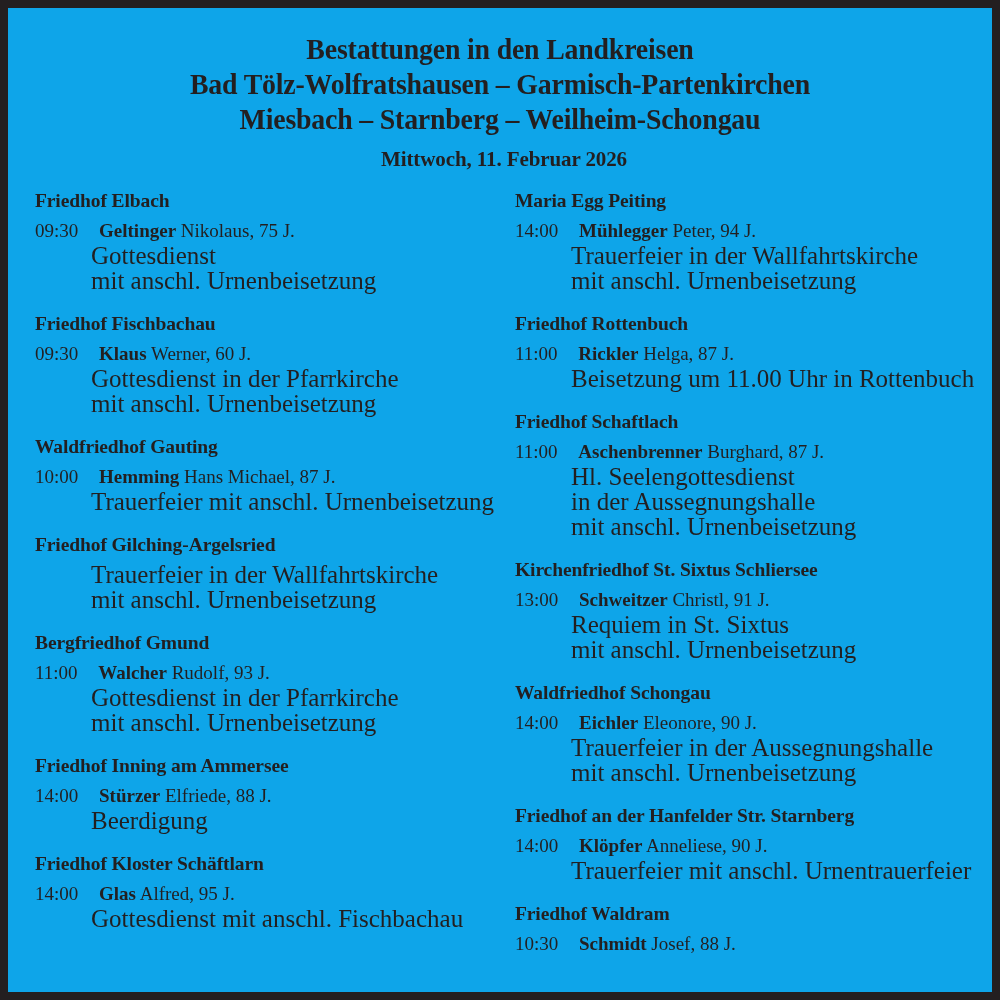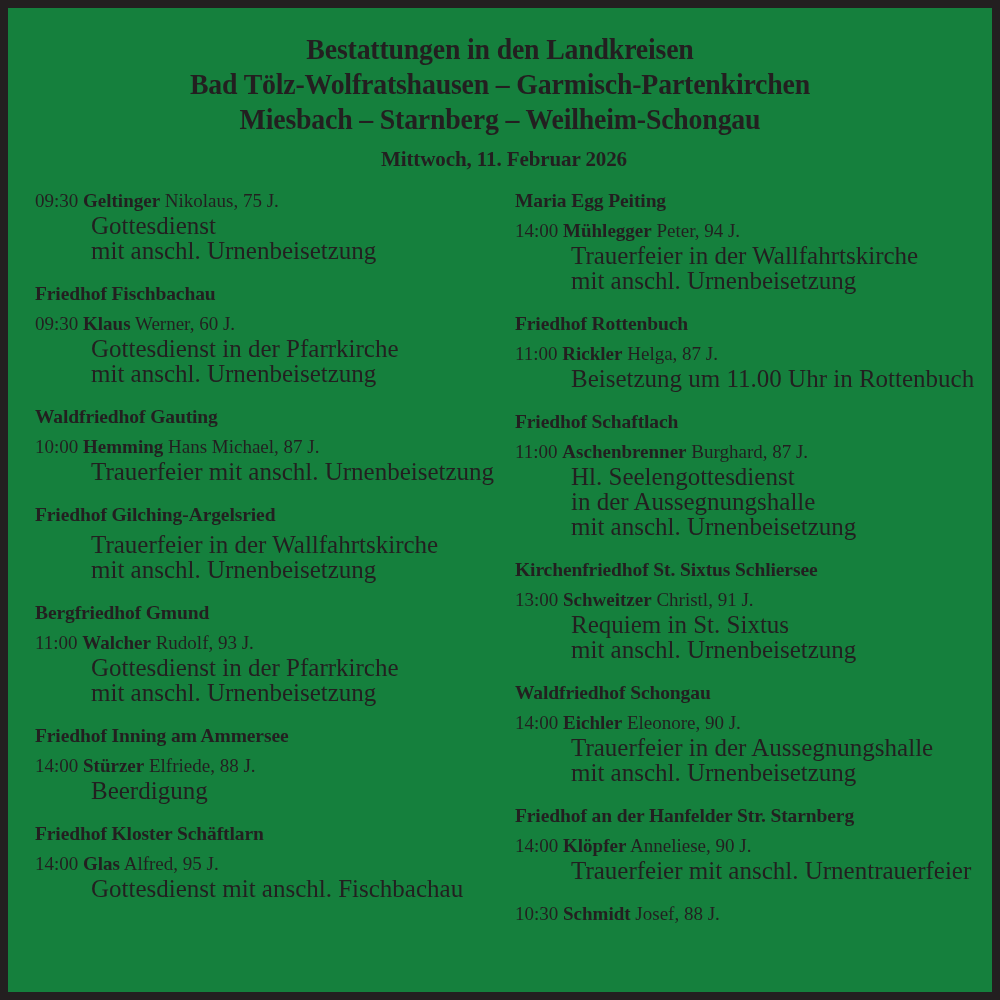--- a/index.html
+++ b/index.html
@@ -12,21 +12,21 @@
     background: #231f20;
     font-family: "Liberation Serif", "DejaVu Serif", serif;
     overflow: hidden;
   }
   #page {
     position: absolute;
     left: 8px;
     top: 8px;
     width: 984px;
     height: 984px;
-    background: #15803d;
+    background: #0ea5e9;
     overflow: hidden;
     box-sizing: border-box;
   }
   
   #masthead {
     padding-top: 24px;
     text-align: center;
     color: #231f20;
   }
   .mast-line {
@@ -72,21 +72,21 @@
     letter-spacing: -0.1px;
     white-space: nowrap;
   }
   .person-line {
     font-size: 19px;
     line-height: 25px;
     color: #231f20;
     white-space: nowrap;
   }
   .time { }
-  .surname { font-weight: bold; }
+  .surname { font-weight: bold; margin-left: 16px; }
   .detail {
     font-size: 25px;
     line-height: 25px;
     color: #231f20;
     padding-left: 56px;
     white-space: nowrap;
   }
 </style>
 </head>
 <body>
@@ -96,20 +96,21 @@
   <div id="masthead">
     <div class="mast-line">Bestattungen in den Landkreisen</div>
     <div class="mast-line">Bad Tölz-Wolfratshausen – Garmisch-Partenkirchen</div>
     <div class="mast-line">Miesbach – Starnberg – Weilheim-Schongau</div>
     <div id="mast-date">Mittwoch, 11. Februar 2026</div>
   </div>
 
   <div id="columns">
     <div class="column col-left">
         <div class="entry">
+          <div class="place">Friedhof Elbach</div>
           <div class="person-line"><span class="time">09:30</span> <span class="surname">Geltinger</span> <span>Nikolaus, 75 J.</span></div>
           <div class="detail">Gottesdienst</div>
           <div class="detail">mit anschl. Urnenbeisetzung</div>
         </div>
         <div class="entry">
           <div class="place">Friedhof Fischbachau</div>
           <div class="person-line"><span class="time">09:30</span> <span class="surname">Klaus</span> <span>Werner, 60 J.</span></div>
           <div class="detail">Gottesdienst in der Pfarrkirche</div>
           <div class="detail">mit anschl. Urnenbeisetzung</div>
         </div>
@@ -170,18 +171,19 @@
           <div class="person-line"><span class="time">14:00</span> <span class="surname">Eichler</span> <span>Eleonore, 90 J.</span></div>
           <div class="detail">Trauerfeier in der Aussegnungshalle</div>
           <div class="detail">mit anschl. Urnenbeisetzung</div>
         </div>
         <div class="entry">
           <div class="place">Friedhof an der Hanfelder Str. Starnberg</div>
           <div class="person-line"><span class="time">14:00</span> <span class="surname">Klöpfer</span> <span>Anneliese, 90 J.</span></div>
           <div class="detail">Trauerfeier mit anschl. Urnentrauerfeier</div>
         </div>
         <div class="entry">
+          <div class="place">Friedhof Waldram</div>
           <div class="person-line"><span class="time">10:30</span> <span class="surname">Schmidt</span> <span>Josef, 88 J.</span></div>
         </div>
       </div>
   </div>
 
 </div>
 
 </body></html>

